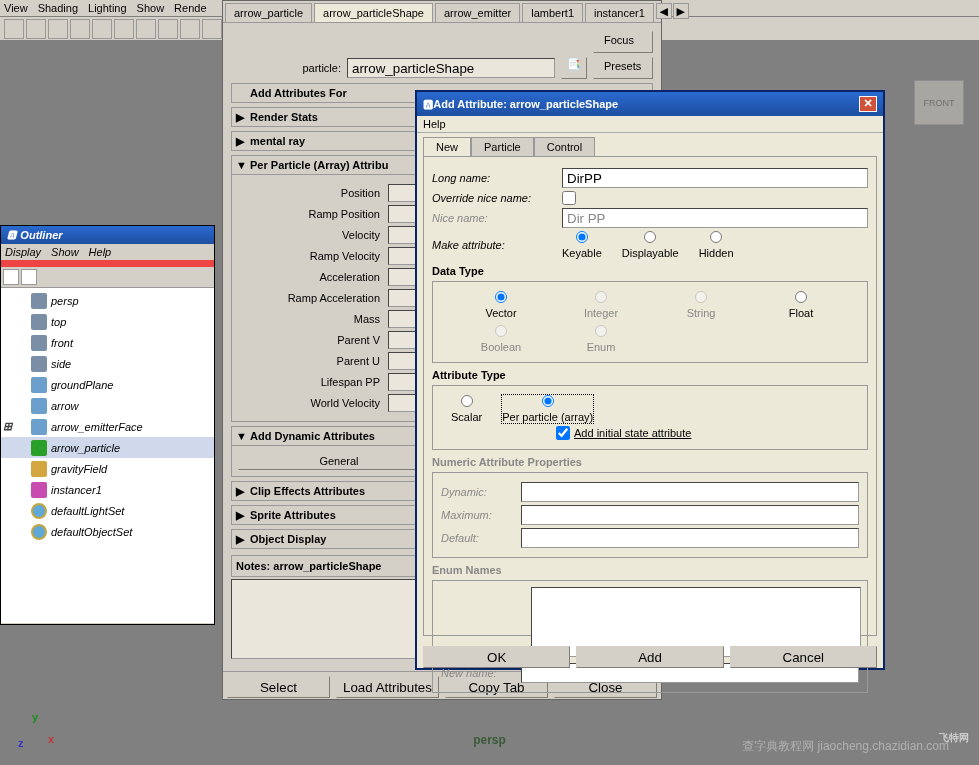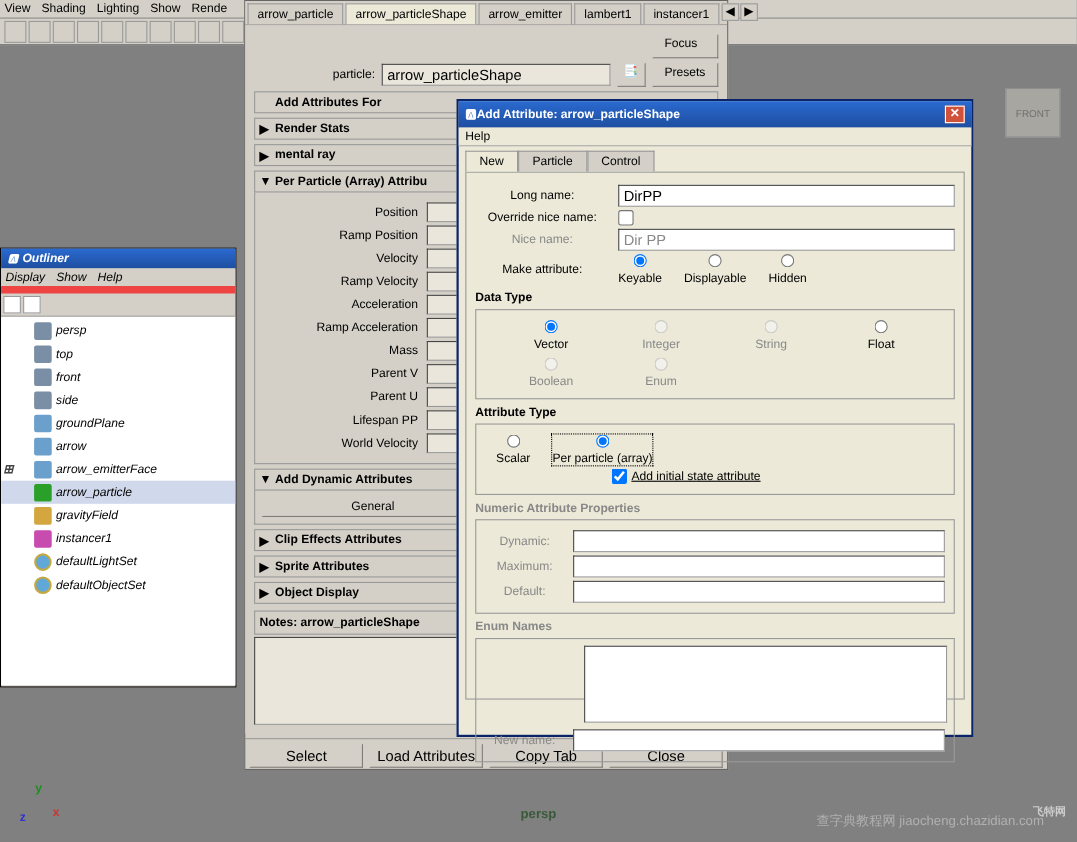--- a/index.html
+++ b/index.html
@@ -63,21 +63,21 @@
 
 .dlg { position:absolute; top:90px; left:415px; width:470px; height:580px; background:#ece9d8; border:2px solid #0a246a; }
 .dlg-title { background:linear-gradient(#2a6ad0,#1e4ea0); color:#fff; padding:4px 6px; font-weight:bold; display:flex; align-items:center; }
 .dlg-title .close { margin-left:auto; width:18px; height:16px; background:#d0523a; border:1px solid #fff; color:#fff; text-align:center; line-height:13px; font-weight:bold; }
 .dlg-menu { background:#ece9d8; padding:2px 6px; border-bottom:1px solid #aaa; }
 .dlg-tabs { display:flex; padding:4px 6px 0; gap:0; }
 .dlg-tab { padding:3px 12px; border:1px solid #999; border-bottom:none; background:#d4d0c8; }
 .dlg-tab.active { background:#ece9d8; }
 .dlg-body { border:1px solid #999; margin:0 6px 6px; padding:8px; background:#ece9d8; height:480px; }
 .dlg-row { display:flex; align-items:center; margin:3px 0; }
-.dlg-label { width:130px; text-align:center; padding-right:8px; }
+.dlg-label { width:130px; text-align:left; padding-right:8px;font-style:italic; }
 .dlg-label.dim { color:#888; }
 .dlg-input { flex:1; border:1px inset #999; background:#fff; padding:2px 4px; height:20px; }
 .dlg-check { width:14px; height:14px; }
 .dlg-radio { display:flex; align-items:center; gap:4px; margin-right:20px;flex-direction:column; }
 .dlg-radio input { width:12px; height:12px; }
 .dlg-section { font-weight:bold; margin:6px 0 4px; }
 .dlg-group { border:1px solid #999; padding:6px 8px; margin-bottom:6px; }
 .dlg-radios { display:flex; flex-wrap:wrap; padding-left:10px; }
 .dlg-radios .dlg-radio { width:100px; margin:3px 0; }
 .dim { color:#888; }
@@ -412,13 +412,18 @@
 
     <div class="dlg-section dim">Enum Names</div>
     <div class="dlg-group">
       <div class="enum-box"></div>
       <div class="dlg-row" style="margin-top:6px;">
           <span class="dlg-label dim" style="width:80px">New name:</span>
           <input class="dlg-input" disabled="" style="">
         </div>
     </div>
   </div>
+  <div class="dlg-foot">
+    <button>OK</button>
+    <button>Add</button>
+    <button>Cancel</button>
+  </div>
 </div>
 
 </body></html>

